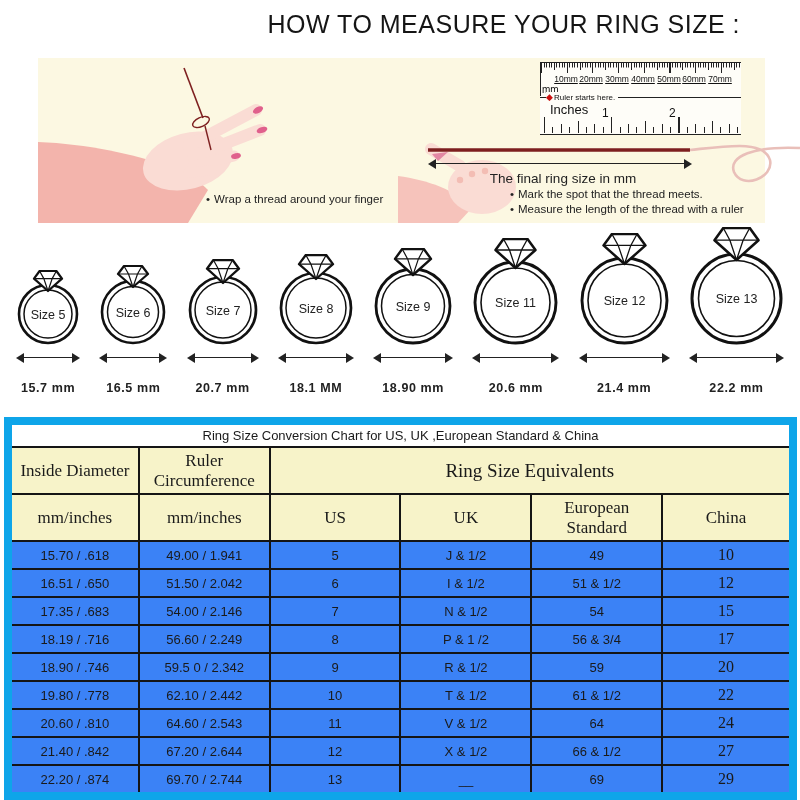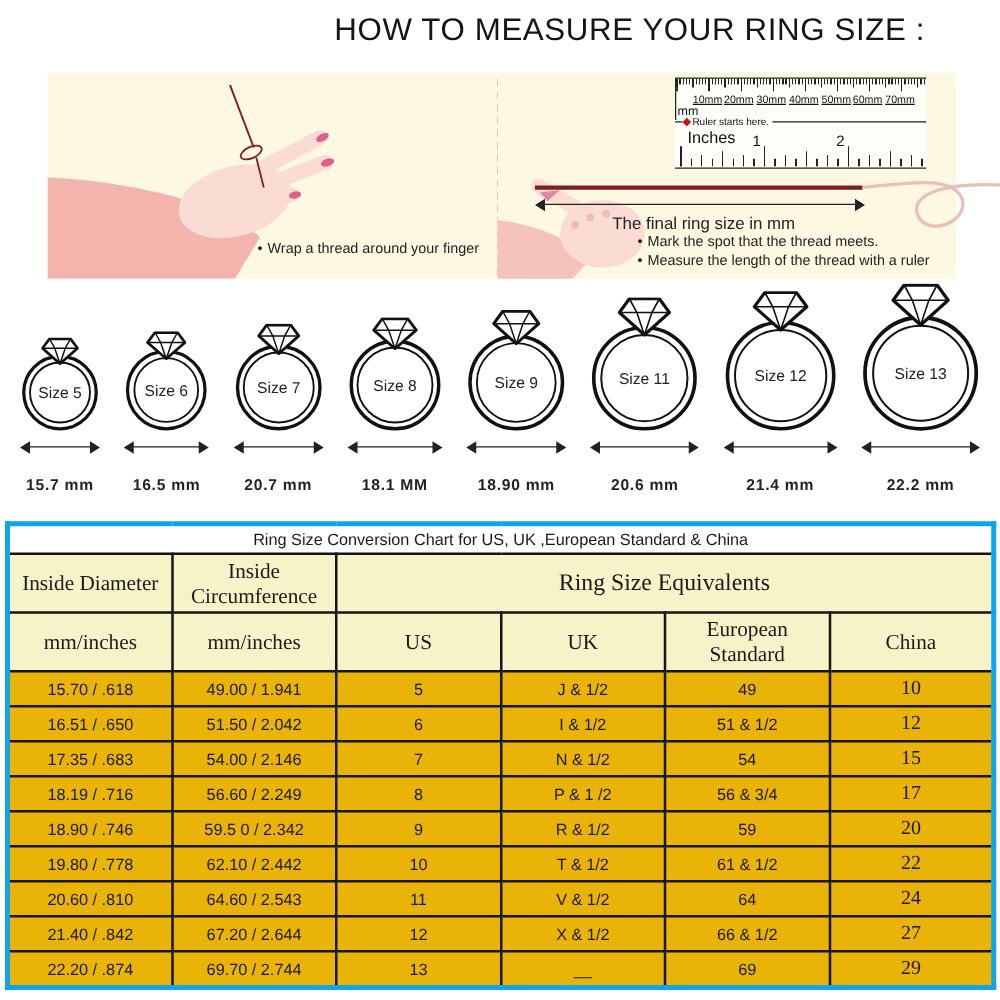--- a/index.html
+++ b/index.html
@@ -53,26 +53,26 @@
   #rings{top:243px;left:0;width:800px;height:152px;display:flex;justify-content:space-between;align-items:flex-end;padding:0 16px;box-sizing:border-box;}
   .ring-item{display:flex;flex-direction:column;align-items:center;}
   .ring-item svg{display:block;margin-bottom:7px;}
   .ring-item .darrow{width:100%;}
   .ring-label{font-size:12.5px;font-weight:700;letter-spacing:.6px;color:#222;margin-top:18px;white-space:nowrap;}
   .ring-size-text{font-size:12.5px;fill:#222;font-family:"Liberation Sans",sans-serif;}
 
   
   #conversion-table{position:absolute;top:417px;left:4px;width:793px;border-collapse:collapse;table-layout:fixed;}
   #conversion-table td{border:2px solid #151515;text-align:center;vertical-align:middle;padding:0;}
-  #conversion-table{border:4px solid #0ea5e9;}
+  #conversion-table{border:8px solid #0ea5e9;}
   td.tbl-title{height:21px;font-size:13px;background:#ffffff;}
   td.hdr{height:45px;background:#F7F3C9;font-family:"Liberation Serif",serif;font-size:17px;}
   td.hdr-big{font-size:19px;}
   td.subhdr{height:45px;background:#F7F3C9;font-family:"Liberation Serif",serif;font-size:17px;}
-  tr.data td{height:26px;font-size:13px;background:#eab308;}
+  tr.data td{height:26px;font-size:13px;background:#3b82f6;}
   tr.data td:last-child{font-family:"Liberation Serif",serif;font-size:16px;}
 </style>
 </head>
 <body>
 
 <div id="page-title" class="abs">HOW TO MEASURE YOUR RING SIZE :</div>
 
 <div id="panel-left" class="abs panel">
   <svg width="360" height="165" viewBox="0 0 360 165">
     <path d="M0,84 C50,86 95,96 130,108 C152,116 162,124 170,132 L150,165 L0,165 Z" fill="#F3B4AC"></path>
@@ -272,21 +272,21 @@
   </div>
 </div>
 
 <table id="conversion-table">
   <tbody>
       <tr>
     <td colspan="6" class="tbl-title">Ring Size Conversion Chart for US, UK ,European Standard &amp; China</td>
   </tr>
   <tr>
     <td class="hdr">Inside Diameter</td>
-    <td class="hdr">Inside Circumference</td>
+    <td class="hdr">Ruler Circumference</td>
     <td class="hdr hdr-big" colspan="4">Ring Size Equivalents</td>
   </tr>
   <tr>
     <td class="subhdr">mm/inches</td>
     <td class="subhdr">mm/inches</td>
     <td class="subhdr">US</td>
     <td class="subhdr">UK</td>
     <td class="subhdr">European Standard</td>
     <td class="subhdr">China</td>
   </tr>

